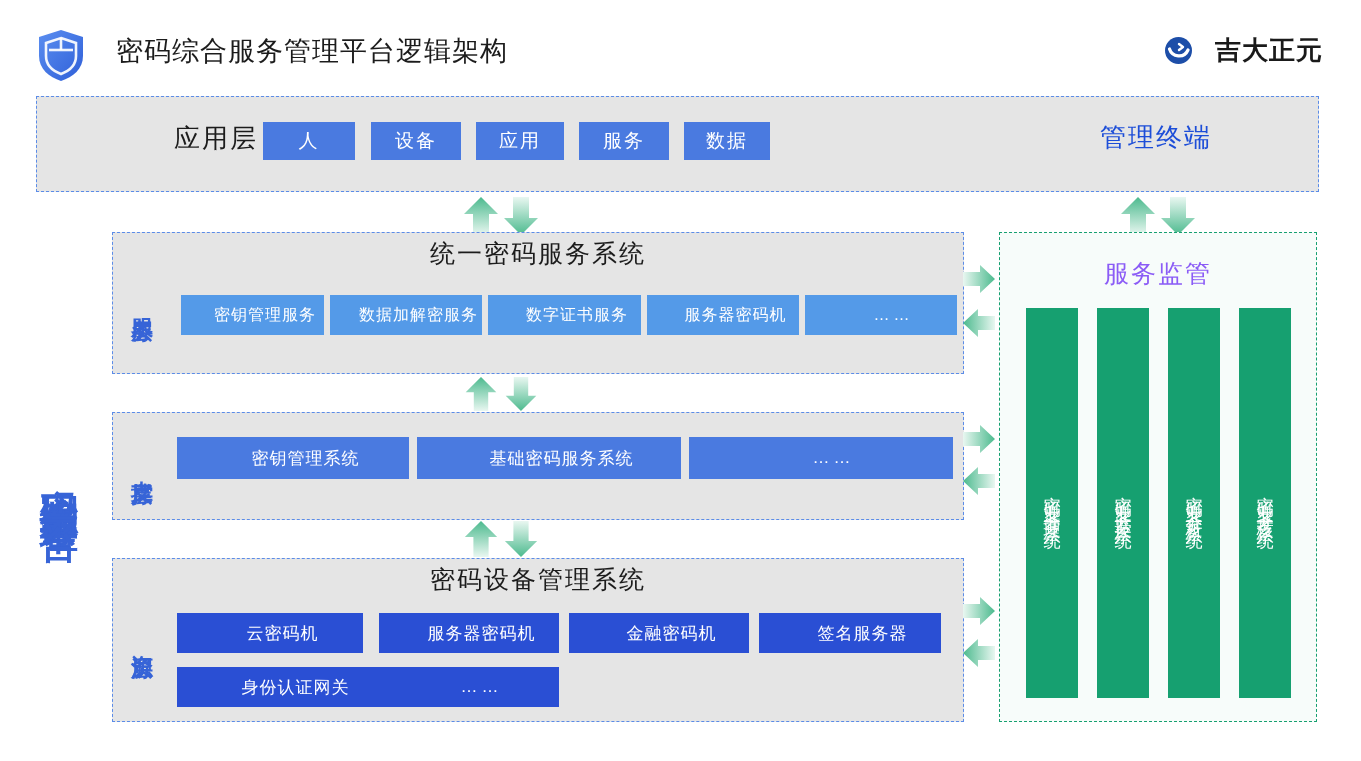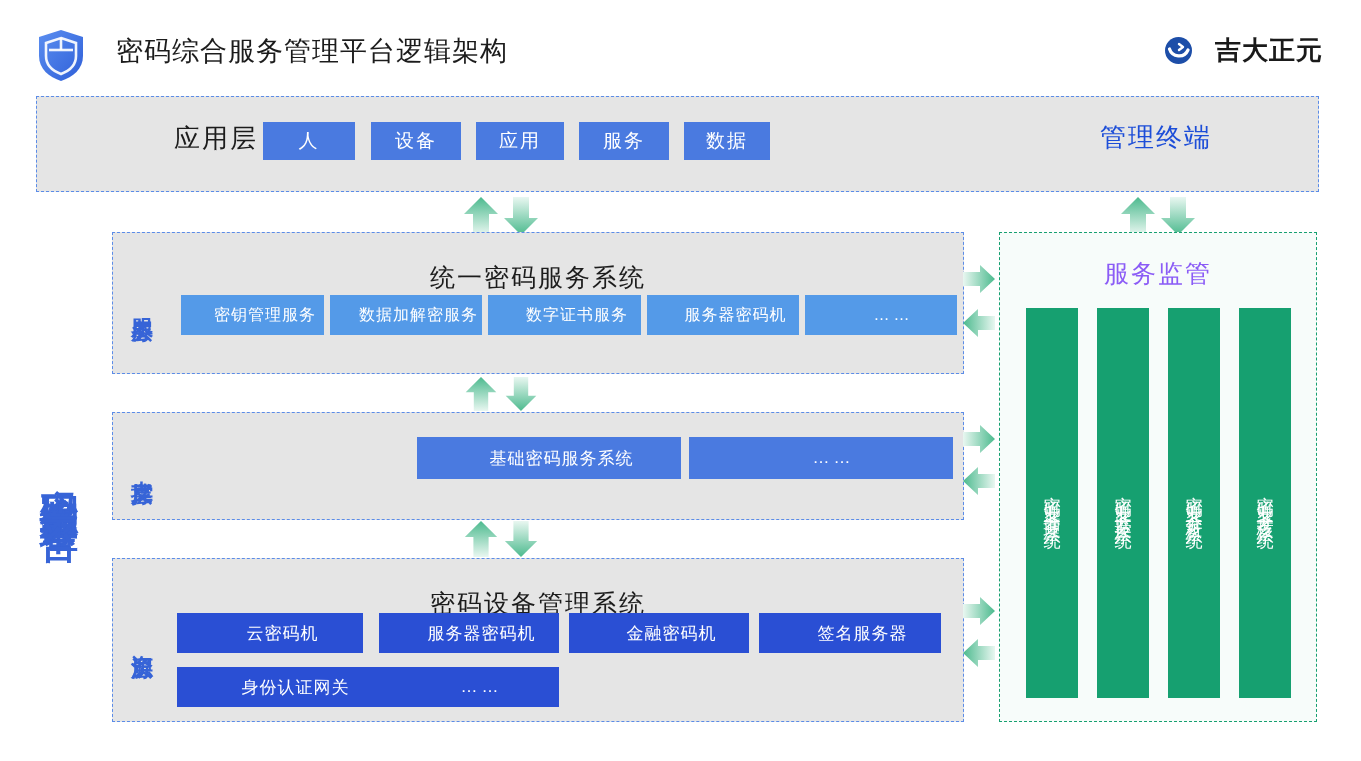--- a/index.html
+++ b/index.html
@@ -56,21 +56,21 @@
   #service-layer  { left: 104px; top: 232px; width: 852px; height: 142px; }
   #support-layer  { left: 104px; top: 412px; width: 852px; height: 108px; }
   #resource-layer { left: 104px; top: 558px; width: 852px; height: 164px; }
 
   .layer-side-label {
     position: absolute; left: 18px; top: 50%; transform: translateY(-50%);
     font-size: 22px; font-weight: bold; color: #3764d7;
     writing-mode: vertical-rl; text-orientation: upright; letter-spacing: 2px; line-height: 1.05;
   }
   .layer-heading {
-    position: absolute; left: 0; right: 0; top: 28px; text-align: center;
+    position: absolute; left: 0; right: 0; top: 4px; text-align: center;
     font-size: 25px; color: #1c1c1c; letter-spacing: 2px;
   }
 
   .box {
     position: absolute; display: flex; align-items: center; justify-content: center;
     color: #ffffff; font-size: 16px; letter-spacing: 1px; white-space: nowrap; padding-left: 25px;
   }
   .box-service  { background: #549ae8; height: 40px; }
   .box-support  { background: #4a7ae0; height: 42px; font-size: 17px; }
   .box-resource { background: #2a4fd4; height: 40px; font-size: 17px; }
@@ -215,20 +215,21 @@
   </div>
   <div class="arrow" style="left:503px; top:376px;">
     <svg width="36" height="36" viewBox="0 0 36 40">
         <path d="M18 39 L35 22 H26 V1 H10 V22 H1 Z" fill="url(#gdn)"></path>
       </svg>
   </div>
 
   <div class="panel-blue" id="support-layer">
     <div class="layer-side-label">支撑层</div>
 
+    <div class="box box-support" style="left:64px;  top:24px; width:232px;">密钥管理系统</div>
     <div class="box box-support" style="left:304px; top:24px; width:264px;">基础密码服务系统</div>
     <div class="box box-support dots" style="left:576px; top:24px; width:264px;">……</div>
   </div>
 
   <div class="arrow" style="left:962px; top:424px;">
     <svg width="34" height="30" viewBox="0 0 34 30">
         <path d="M33 15 L18 1 V8 H1 V22 H18 V29 Z" fill="url(#grt)"></path>
       </svg>
   </div>
   <div class="arrow" style="left:962px; top:466px;">

